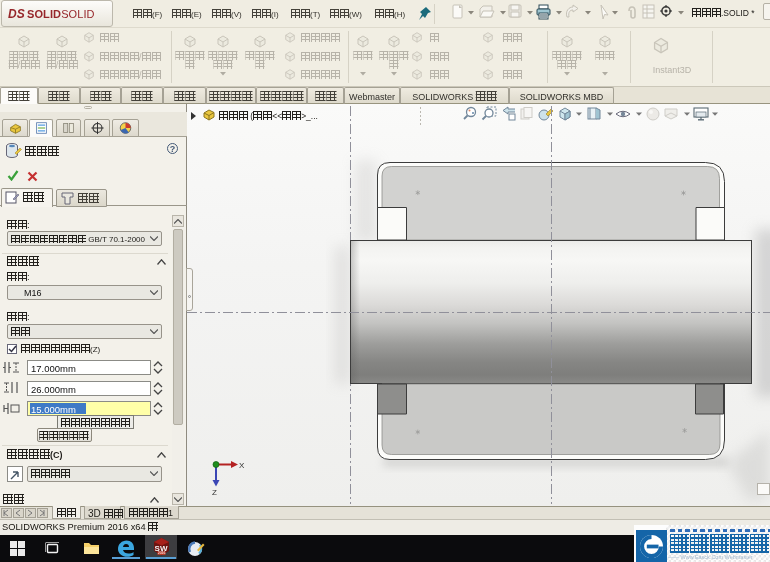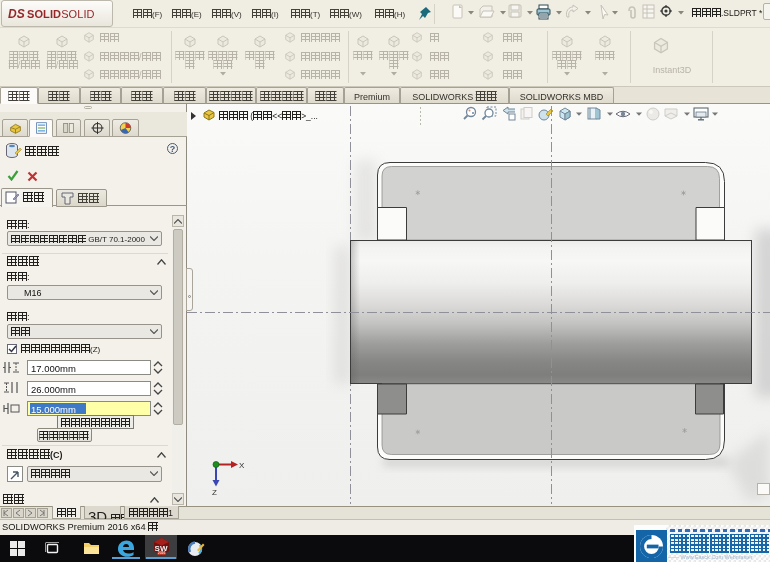--- a/index.html
+++ b/index.html
@@ -86,21 +86,21 @@
   </svg>
 <svg class="ab" style="left:585px;top:10px" width="6" height="5" viewBox="0 0 6 5">
     <path d="M0 1 L6 1 L3 4.4 Z" fill="#8a867c"></path>
   </svg>
 <svg class="ab" style="left:612px;top:10px" width="6" height="5" viewBox="0 0 6 5">
     <path d="M0 1 L6 1 L3 4.4 Z" fill="#8a867c"></path>
   </svg>
 <svg class="ab" style="left:678px;top:10px" width="6" height="5" viewBox="0 0 6 5">
     <path d="M0 1 L6 1 L3 4.4 Z" fill="#8a867c"></path>
   </svg>
-<div class="tx" style="left:692px;top:8px;font-size:9px;color:#1c1a17"><i class="cj mK" style="width:9px;height:9px;margin-right:1px;vertical-align:-1px"></i><i class="cj mK" style="width:9px;height:9px;margin-right:1px;vertical-align:-1px"></i><i class="cj mK" style="width:9px;height:9px;margin-right:0px;vertical-align:-1px"></i><span style="font-size:8.5px">.SLDPRT *</span></div>
+<div class="tx" style="left:692px;top:8px;font-size:9px;color:#1c1a17"><i class="cj mK" style="width:9px;height:9px;margin-right:1px;vertical-align:-1px"></i><i class="cj mK" style="width:9px;height:9px;margin-right:1px;vertical-align:-1px"></i><i class="cj mK" style="width:9px;height:9px;margin-right:0px;vertical-align:-1px"></i><span style="font-size:8.5px">.SOLID *</span></div>
 <div class="ab" style="left:763px;top:3px;width:10px;height:17px;border:1px solid #b5b1a5;border-radius:2px;background:#f6f4ee"></div>
 <div class="ab" style="left:0;top:28px;width:770px;height:59px;background:#f1eee3;border-bottom:1px solid #ccc8ba"></div>
 <svg class="ab" style="left:17.0px;top:34.0px" width="14" height="14" viewBox="0 0 14 14">
     <path d="M2 5 L7 2 L12 5 L12 10 L7 13 L2 10 Z" fill="#eceadf" stroke="#c9c5ba"></path>
     <path d="M2 5 L7 8 L12 5 M7 8 L7 13" fill="none" stroke="#c9c5ba"></path>
   </svg>
 <div class="tx" style="left:24px;top:50.5px;transform:translateX(-50%);font-size:9px;line-height:9px"><i class="cj mG" style="width:9px;height:9px;margin-right:1px;vertical-align:-1px"></i><i class="cj mG" style="width:9px;height:9px;margin-right:1px;vertical-align:-1px"></i><i class="cj mG" style="width:9px;height:9px;margin-right:0px;vertical-align:-1px"></i></div>
 <div class="tx" style="left:24px;top:60px;transform:translateX(-50%);font-size:9px;line-height:9px"><i class="cj mG" style="width:9px;height:9px;margin-right:0px;vertical-align:-1px"></i><span style="color:#b7b3a9;font-size:9px">/</span><i class="cj mG" style="width:9px;height:9px;margin-right:1px;vertical-align:-1px"></i><i class="cj mG" style="width:9px;height:9px;margin-right:0px;vertical-align:-1px"></i></div>
 <svg class="ab" style="left:55.0px;top:34.0px" width="14" height="14" viewBox="0 0 14 14">
     <path d="M2 5 L7 2 L12 5 L12 10 L7 13 L2 10 Z" fill="#eceadf" stroke="#c9c5ba"></path>
@@ -244,21 +244,21 @@
 <div class="tx" style="left:142.0px;top:91px;transform:translateX(-50%);font-size:10px"><i class="cj mD" style="width:10px;height:10px;margin-right:1px;vertical-align:-1px"></i><i class="cj mD" style="width:10px;height:10px;margin-right:0px;vertical-align:-1px"></i></div>
 <div class="ab" style="left:163px;top:87px;width:43px;height:17px;background:linear-gradient(#efebe0,#dedacc);border:1px solid #a5a194;border-bottom:1px solid #98947f;border-radius:2px 2px 0 0"></div>
 <div class="tx" style="left:184.5px;top:91px;transform:translateX(-50%);font-size:10px"><i class="cj mD" style="width:10px;height:10px;margin-right:1px;vertical-align:-1px"></i><i class="cj mD" style="width:10px;height:10px;margin-right:0px;vertical-align:-1px"></i></div>
 <div class="ab" style="left:206px;top:87px;width:50px;height:17px;background:linear-gradient(#efebe0,#dedacc);border:1px solid #a5a194;border-bottom:1px solid #98947f;border-radius:2px 2px 0 0"></div>
 <div class="tx" style="left:231.0px;top:91px;transform:translateX(-50%);font-size:10px"><i class="cj mD" style="width:10px;height:10px;margin-right:1px;vertical-align:-1px"></i><i class="cj mD" style="width:10px;height:10px;margin-right:1px;vertical-align:-1px"></i><i class="cj mD" style="width:10px;height:10px;margin-right:1px;vertical-align:-1px"></i><i class="cj mD" style="width:10px;height:10px;margin-right:0px;vertical-align:-1px"></i></div>
 <div class="ab" style="left:256px;top:87px;width:51px;height:17px;background:linear-gradient(#efebe0,#dedacc);border:1px solid #a5a194;border-bottom:1px solid #98947f;border-radius:2px 2px 0 0"></div>
 <div class="tx" style="left:281.5px;top:91px;transform:translateX(-50%);font-size:10px"><i class="cj mD" style="width:10px;height:10px;margin-right:1px;vertical-align:-1px"></i><i class="cj mD" style="width:10px;height:10px;margin-right:1px;vertical-align:-1px"></i><i class="cj mD" style="width:10px;height:10px;margin-right:1px;vertical-align:-1px"></i><i class="cj mD" style="width:10px;height:10px;margin-right:0px;vertical-align:-1px"></i></div>
 <div class="ab" style="left:307px;top:87px;width:37px;height:17px;background:linear-gradient(#efebe0,#dedacc);border:1px solid #a5a194;border-bottom:1px solid #98947f;border-radius:2px 2px 0 0"></div>
 <div class="tx" style="left:325.5px;top:91px;transform:translateX(-50%);font-size:10px"><i class="cj mD" style="width:10px;height:10px;margin-right:1px;vertical-align:-1px"></i><i class="cj mD" style="width:10px;height:10px;margin-right:0px;vertical-align:-1px"></i></div>
 <div class="ab" style="left:344px;top:87px;width:56px;height:17px;background:linear-gradient(#efebe0,#dedacc);border:1px solid #a5a194;border-bottom:1px solid #98947f;border-radius:2px 2px 0 0"></div>
-<div class="tx" style="left:372.0px;top:91px;transform:translateX(-50%);font-size:10px"><span style="font-size:9px;color:#33312c">Premium</span></div>
+<div class="tx" style="left:372.0px;top:91px;transform:translateX(-50%);font-size:10px"><span style="font-size:9px;color:#33312c">Webmaster</span></div>
 <div class="ab" style="left:400px;top:87px;width:109px;height:17px;background:linear-gradient(#efebe0,#dedacc);border:1px solid #a5a194;border-bottom:1px solid #98947f;border-radius:2px 2px 0 0"></div>
 <div class="tx" style="left:454.5px;top:91px;transform:translateX(-50%);font-size:10px"><span style="font-size:9px;color:#33312c">SOLIDWORKS </span><i class="cj mD" style="width:10px;height:10px;margin-right:1px;vertical-align:-1px"></i><i class="cj mD" style="width:10px;height:10px;margin-right:0px;vertical-align:-1px"></i></div>
 <div class="ab" style="left:509px;top:87px;width:105px;height:17px;background:linear-gradient(#efebe0,#dedacc);border:1px solid #a5a194;border-bottom:1px solid #98947f;border-radius:2px 2px 0 0"></div>
 <div class="tx" style="left:561.5px;top:91px;transform:translateX(-50%);font-size:10px"><span style="font-size:9px;color:#33312c">SOLIDWORKS MBD</span></div>
 <div class="ab" style="left:0;top:104px;width:187px;height:402px;background:#f3f1ea;border-right:1px solid #8f8b80"></div>
 <div class="ab" style="left:84px;top:106px;width:8px;height:3px;border:1px solid #b5b1a5;border-radius:2px"></div>
 <div class="ab" style="left:0;top:112px;width:187px;height:25px;background:#eae7dd;border-bottom:1px solid #a5a194"></div>
 <div class="ab" style="left:2px;top:119px;width:26px;height:18px;background:linear-gradient(#efece4,#ddd9cd);border:1px solid #a5a194;border-radius:2px 2px 0 0"></div>
 <svg class="ab" style="left:8.5px;top:121px" width="13" height="14" viewBox="0 0 16 17">
     <path d="M2 8 L8 4 L14 7 L14 12 L8 15 L2 12 Z" fill="#e9c63e" stroke="#8a7520"></path>
@@ -584,21 +584,21 @@
   </svg>
 <svg class="ab" style="left:25px;top:508px" width="10" height="10" viewBox="0 0 10 10">
     <path d="M3 2 L7 5 L3 8" fill="none" stroke="#777" stroke-width="1"></path>
   </svg>
 <svg class="ab" style="left:37px;top:508px" width="10" height="10" viewBox="0 0 10 10">
     <path d="M3 2 L7 5 L3 8 M7 2 L7 8" fill="none" stroke="#777" stroke-width="1"></path>
   </svg>
 <div class="ab" style="left:52px;top:506px;width:29px;height:13px;background:#f2f0ea;border:1px solid #a5a195;border-top:none"></div>
 <div class="tx" style="left:57px;top:508px;font-size:9px"><i class="cj mK" style="width:9px;height:9px;margin-right:1px;vertical-align:-1px"></i><i class="cj mK" style="width:9px;height:9px;margin-right:0px;vertical-align:-1px"></i></div>
 <div class="ab" style="left:84px;top:506px;width:37px;height:13px;background:#ddd9ce;border:1px solid #a5a195;border-top:none"></div>
-<div class="tx" style="left:88px;top:508px;font-size:15px"><span style="color:#23211d">3D </span><i class="cj mK" style="width:9px;height:9px;margin-right:1px;vertical-align:-1px"></i><i class="cj mK" style="width:9px;height:9px;margin-right:0px;vertical-align:-1px"></i></div>
+<div class="tx" style="left:88px;top:508px;font-size:10px"><span style="color:#23211d">3D </span><i class="cj mK" style="width:9px;height:9px;margin-right:1px;vertical-align:-1px"></i><i class="cj mK" style="width:9px;height:9px;margin-right:0px;vertical-align:-1px"></i></div>
 <div class="ab" style="left:124px;top:506px;width:55px;height:13px;background:#ddd9ce;border:1px solid #a5a195;border-top:none"></div>
 <div class="tx" style="left:129px;top:508px;font-size:9px"><i class="cj mK" style="width:9px;height:9px;margin-right:1px;vertical-align:-1px"></i><i class="cj mK" style="width:9px;height:9px;margin-right:1px;vertical-align:-1px"></i><i class="cj mK" style="width:9px;height:9px;margin-right:1px;vertical-align:-1px"></i><i class="cj mK" style="width:9px;height:9px;margin-right:0px;vertical-align:-1px"></i><span style="color:#23211d">1</span></div>
 <div class="ab" style="left:0;top:519px;width:770px;height:16px;background:#eeece5;border-top:1px solid #c2bfb4"></div>
 <div class="tx" style="left:2px;top:522px;font-size:9.3px;color:#16140f">SOLIDWORKS Premium 2016 x64 <i class="cj mK" style="width:9.3px;height:9.3px;margin-right:0px;vertical-align:-1px"></i></div>
 <div class="ab" style="left:0;top:535px;width:770px;height:27px;background:#0b0b0d"></div>
 <svg class="ab" style="left:10px;top:541px" width="15" height="15" viewBox="0 0 15 15">
     <g fill="#eaeaea">
       <rect x="0" y="0" width="7" height="7"></rect>
       <rect x="8" y="0" width="7" height="7"></rect>
       <rect x="0" y="8" width="7" height="7"></rect>

